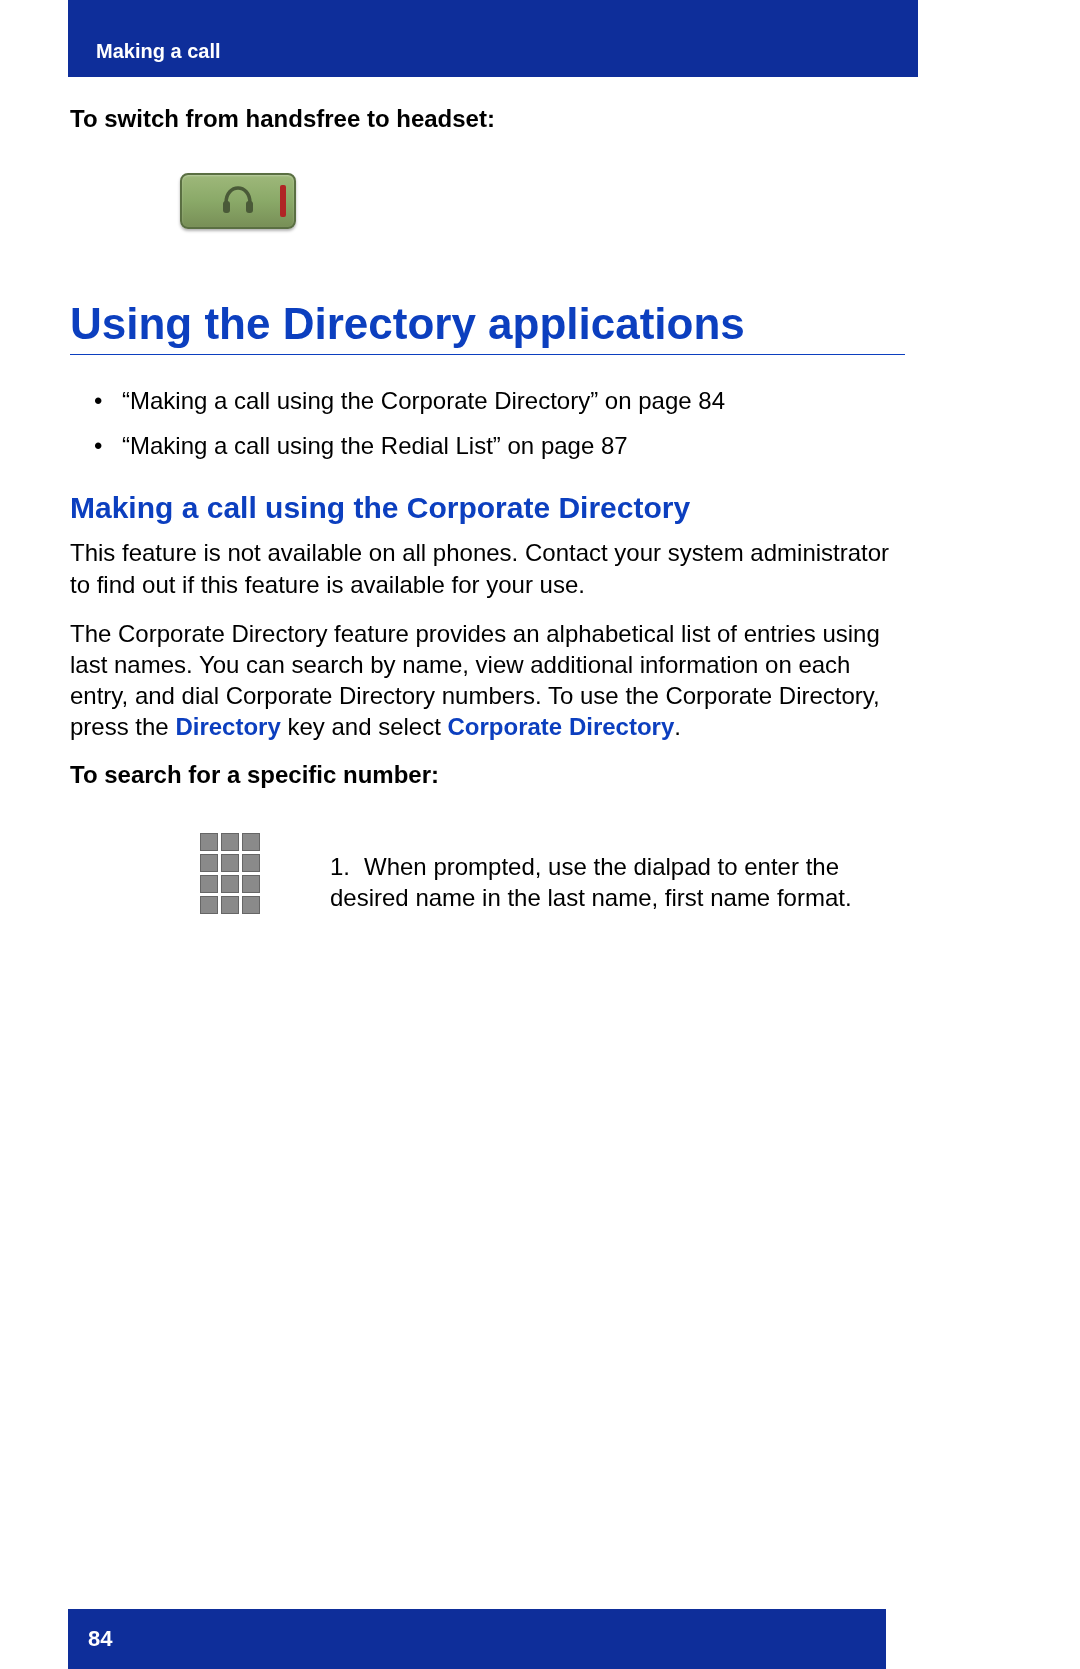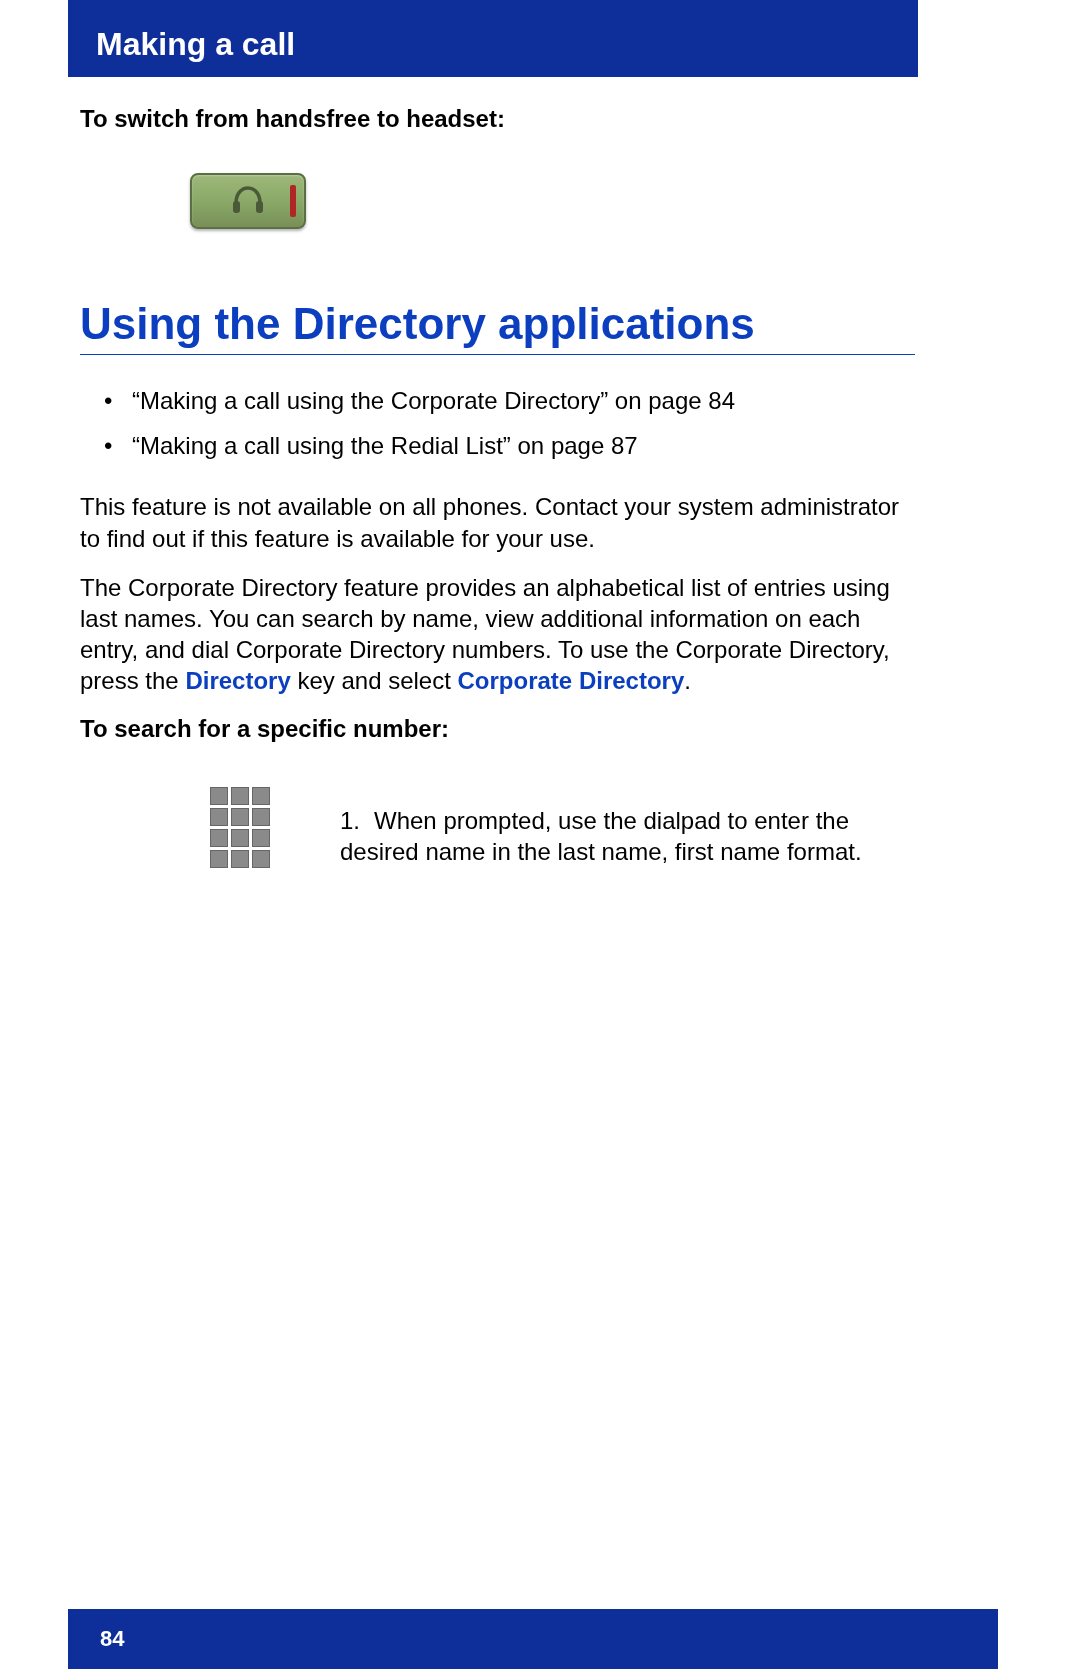--- a/index.html
+++ b/index.html
@@ -19,27 +19,27 @@
     height: 77px;
     background: #0e2e9a;
     display: flex;
     align-items: flex-end;
     padding-left: 28px;
     padding-bottom: 14px;
   }
   .header-title {
     color: #ffffff;
     font-weight: bold;
-    font-size: 32px;
+    font-size: 20px;
     font-family: "Arial Black", Arial, sans-serif;
   }
   .content {
     position: absolute;
     top: 105px;
-    left: 80px;
+    left: 70px;
     width: 835px;
   }
   .bold-instruction {
     font-weight: bold;
     font-size: 24px;
     margin-bottom: 40px;
     color: #000000;
   }
   .step-row {
     display: flex;
@@ -154,26 +154,26 @@
     line-height: 1.3;
     flex: 1;
   }
   .dialpad-text .num {
     margin-right: 14px;
   }
   .footer-bar {
     position: absolute;
     bottom: 0;
     left: 68px;
-    width: 930px;
+    width: 818px;
     height: 60px;
     background: #0e2e9a;
     display: flex;
     align-items: center;
-    padding-left: 32px;
+    padding-left: 20px;
   }
   .page-number {
     color: #ffffff;
     font-weight: bold;
     font-size: 22px;
   }
 </style>
 </head>
 <body>
 
@@ -198,20 +198,21 @@
 
   <div class="h1-title">Using the Directory applications</div>
   <hr class="h1-rule">
 
 
   <ul class="bullet-list">
     <li>“Making a call using the Corporate Directory” on page 84</li>
     <li>“Making a call using the Redial List” on page 87</li>
   </ul>
 
+  <div class="h2-title">Making a call using the Corporate Directory</div>
 
   <p class="body-para">This feature is not available on all phones. Contact your system administrator to find out if this feature is available for your use.</p>
 
   <p class="body-para">
     <span>The Corporate Directory feature provides an alphabetical list of entries using last names. You can search by name, view additional information on each entry, and dial Corporate Directory numbers. To use the Corporate Directory, press the </span><span class="blue-bold">Directory</span><span> key and select </span><span class="blue-bold">Corporate Directory</span><span>.</span>
   </p>
 
   <div class="bold-instruction" style="">To search for a specific number:</div>
 
   <div class="dialpad-row">

